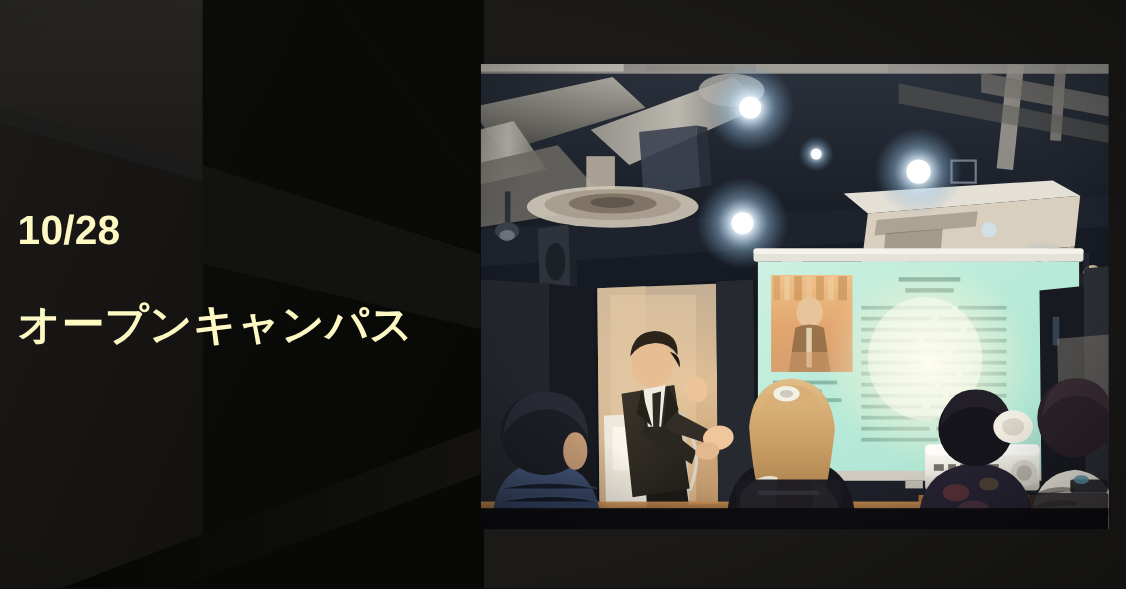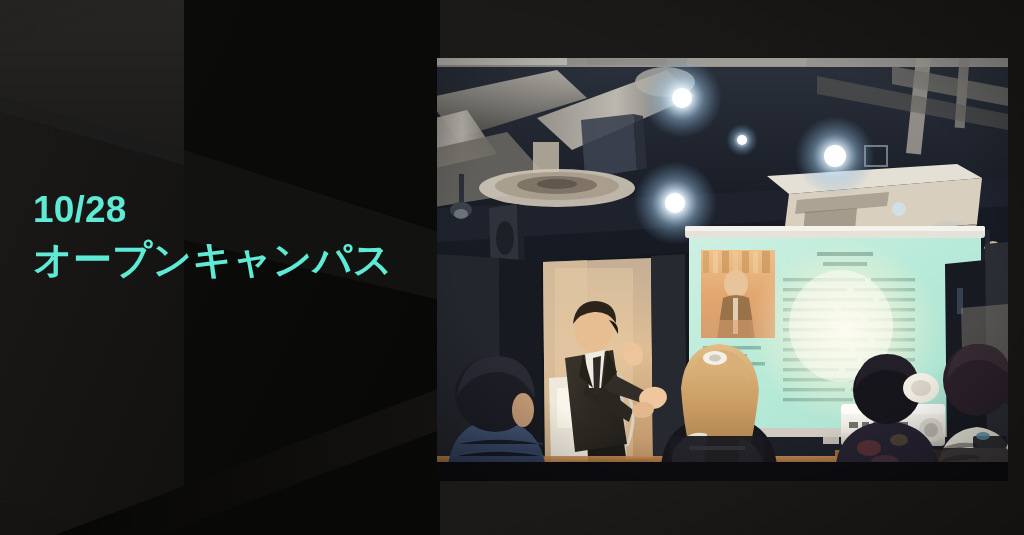--- a/index.html
+++ b/index.html
@@ -24,38 +24,39 @@
   .bg-facets {
     position: absolute;
     inset: 0;
     width: 1024px;
     height: 535px;
   }
 
   
   .headline {
     position: absolute;
-    left: 33px;
+    left: 16px;
     top: 186px;
     width: 400px;
-    color: #5eead4;
+    color: #fef9c3;
     font-weight: bold;
     letter-spacing: 0.01em;
   }
   .headline .line {
     display: block;
     white-space: nowrap;
   }
   .headline .line-date {
     font-size: 37px;
     line-height: 48px;
   }
   .headline .line-jp {
     font-size: 39px;
     line-height: 52px;
+    margin-top: 36px;
   }
 
   
   .photo {
     position: absolute;
     left: 437px;
     top: 58px;
     width: 571px;
     height: 423px;
     overflow: hidden;

